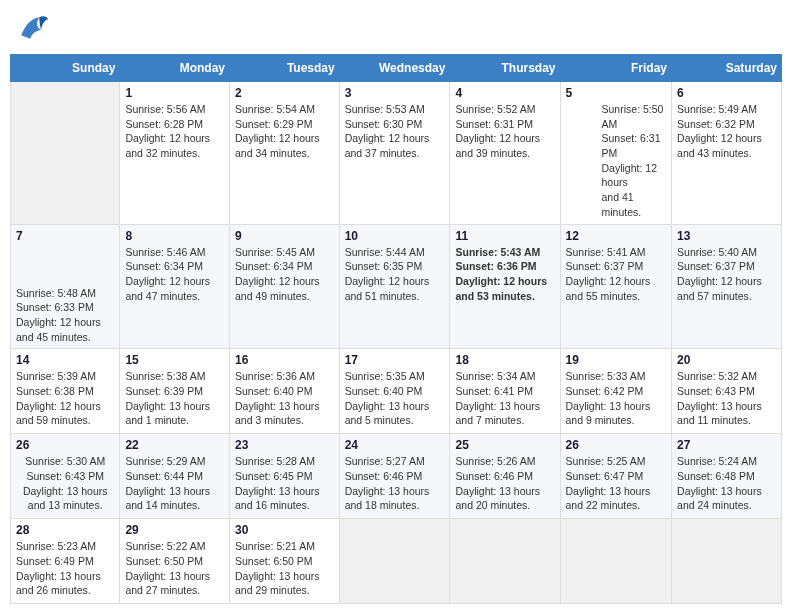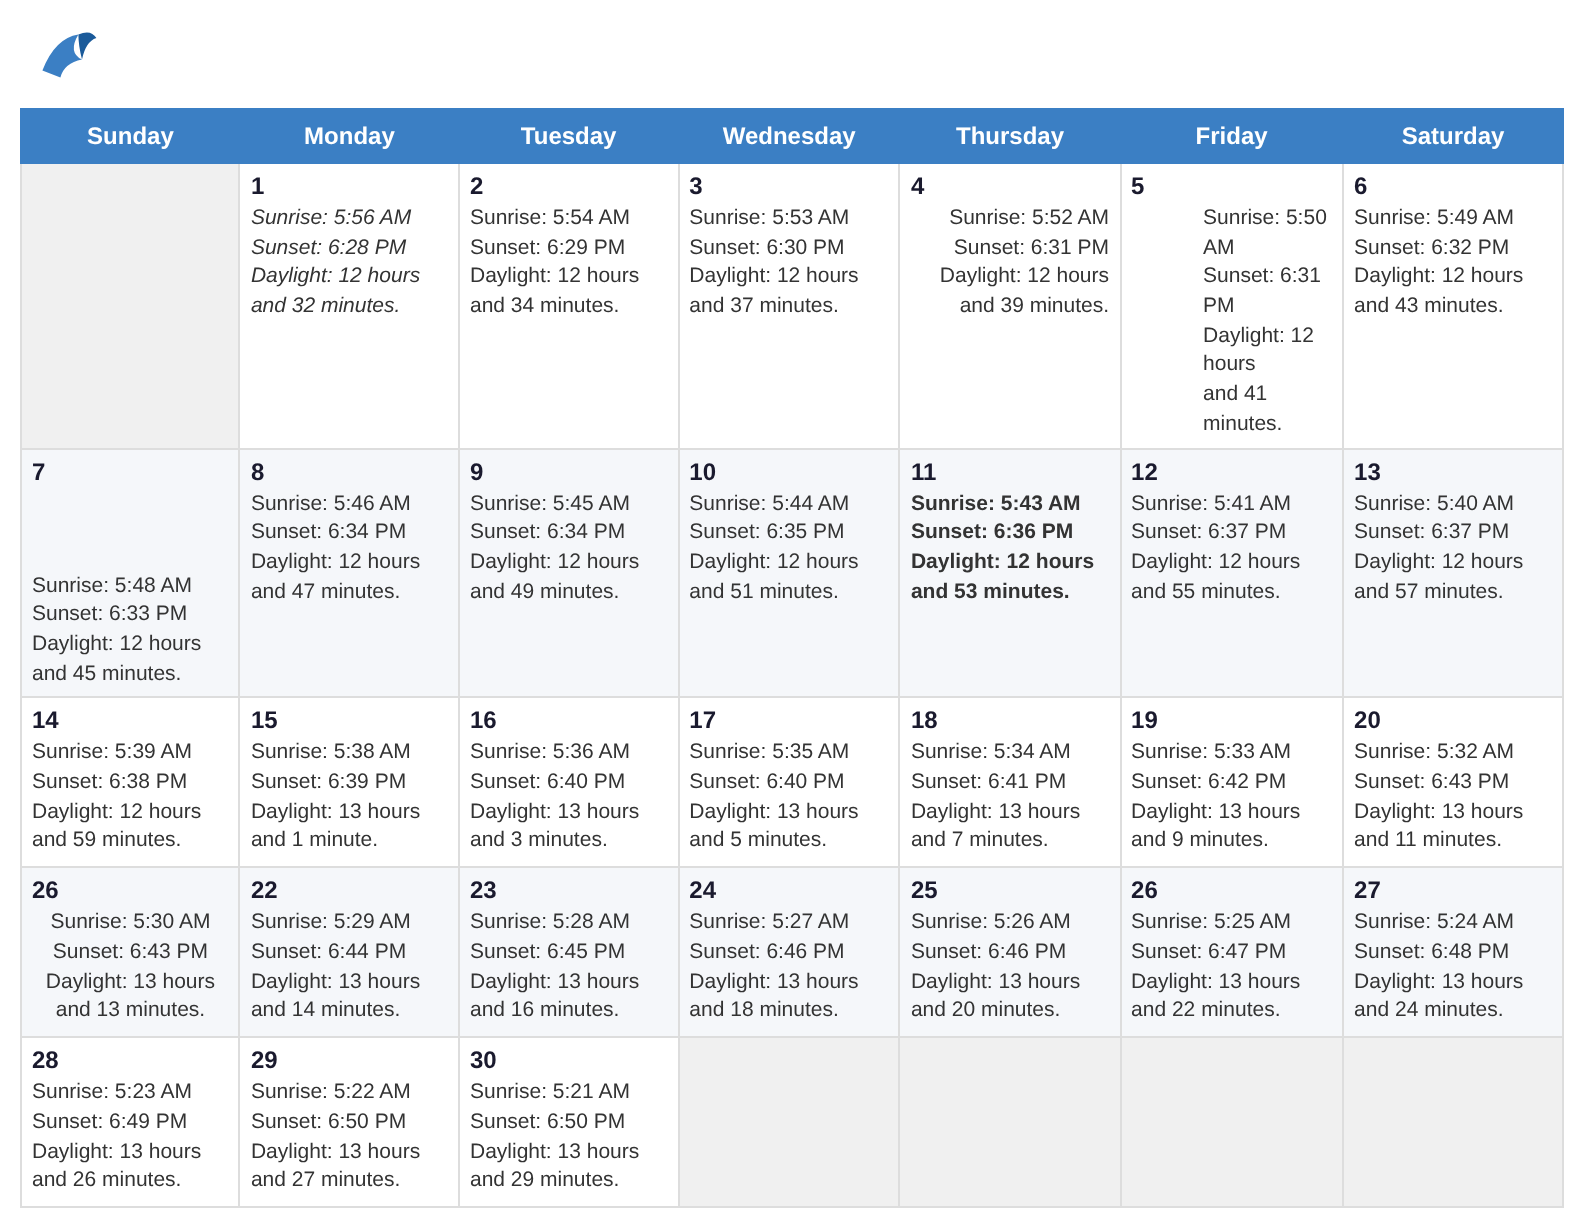--- a/index.html
+++ b/index.html
@@ -31,21 +31,21 @@
     }
     .calendar {
       width: 100%;
       border-collapse: collapse;
       font-size: 11px;
     }
     .calendar th {
       background-color: #3b7fc4;
       color: #fff;
       padding: 6px 4px;
-      text-align: center;
+      text-align: right;
       font-size: 12px;
       font-weight: bold;
       border: 1px solid #3b7fc4;
     }
     .calendar td {
       vertical-align: top;
       padding: 4px 5px;
       border: 1px solid #ddd;
       width: 113px;
       height: 85px;
@@ -131,42 +131,42 @@
         <th>Thursday</th>
         <th>Friday</th>
         <th>Saturday</th>
       </tr>
   </thead>
   <tbody id="calendar-body">
   <tr>
         <td class="empty"></td>
         <td>
           <span class="day-num">1</span>
-          <div class="day-info" style="white-space: pre-line; font-style: italic;">Sunrise: 5:56 AM
+          <div class="day-info" style="white-space: pre-line;">Sunrise: 5:56 AM
 Sunset: 6:28 PM
 Daylight: 12 hours
 and 32 minutes.</div>
         </td>
         <td>
           <span class="day-num">2</span>
           <div class="day-info" style="white-space: pre-line;">Sunrise: 5:54 AM
 Sunset: 6:29 PM
 Daylight: 12 hours
 and 34 minutes.</div>
         </td>
         <td>
           <span class="day-num">3</span>
           <div class="day-info" style="white-space: pre-line;">Sunrise: 5:53 AM
 Sunset: 6:30 PM
 Daylight: 12 hours
 and 37 minutes.</div>
         </td>
         <td>
           <span class="day-num">4</span>
-          <div class="day-info" style="white-space: pre-line; text-align: right;">Sunrise: 5:52 AM
+          <div class="day-info" style="white-space: pre-line;">Sunrise: 5:52 AM
 Sunset: 6:31 PM
 Daylight: 12 hours
 and 39 minutes.</div>
         </td>
         <td>
           <span class="day-num">5</span>
           <div class="day-info" style="white-space: pre-line; margin-left: 36px;">Sunrise: 5:50 AM
 Sunset: 6:31 PM
 Daylight: 12 hours
 and 41 minutes.</div>

